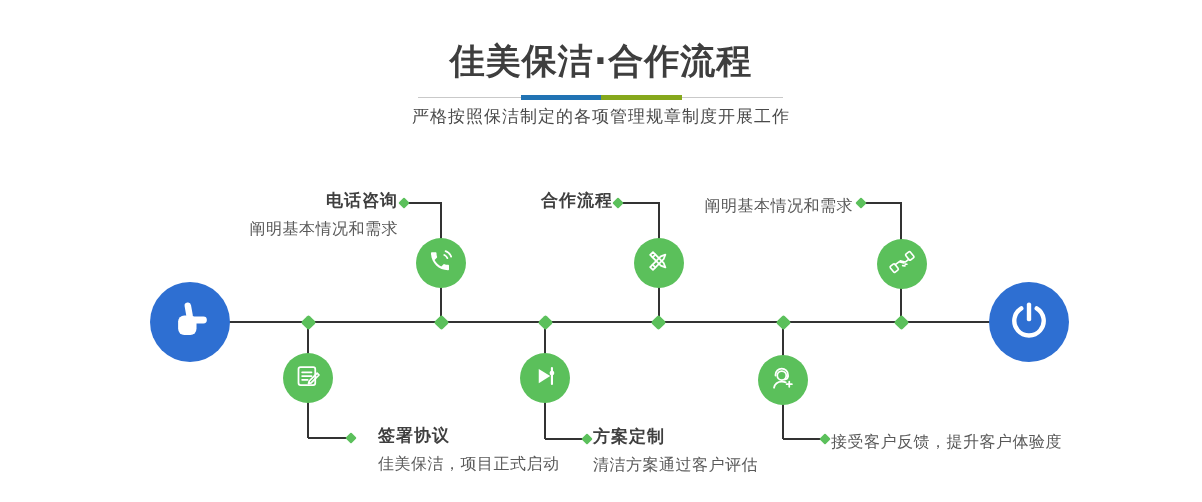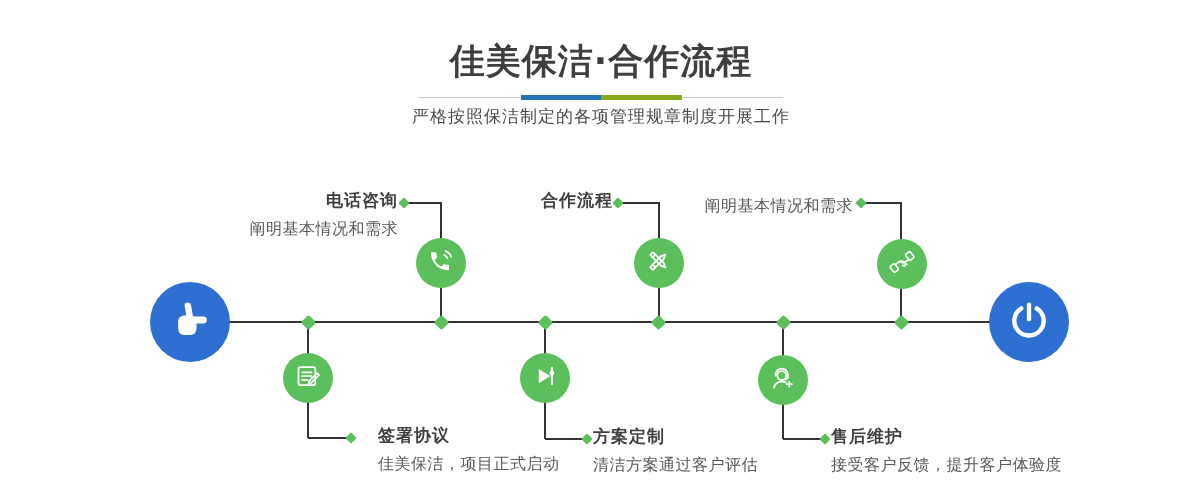--- a/index.html
+++ b/index.html
@@ -179,17 +179,16 @@
   </div>
   <div class="label bottom" style="left:378px;top:424px">
     <div class="label-title">签署协议</div>
     <div class="label-desc">佳美保洁，项目正式启动</div>
   </div>
   <div class="label bottom" style="left:593px;top:425px">
     <div class="label-title">方案定制</div>
     <div class="label-desc">清洁方案通过客户评估</div>
   </div>
   <div class="label bottom" style="left:831px;top:425px">
-    <div class="label-title">售后维护</div>
     <div class="label-desc">接受客户反馈，提升客户体验度</div>
   </div>
 
 </div>
 
 </body></html>

